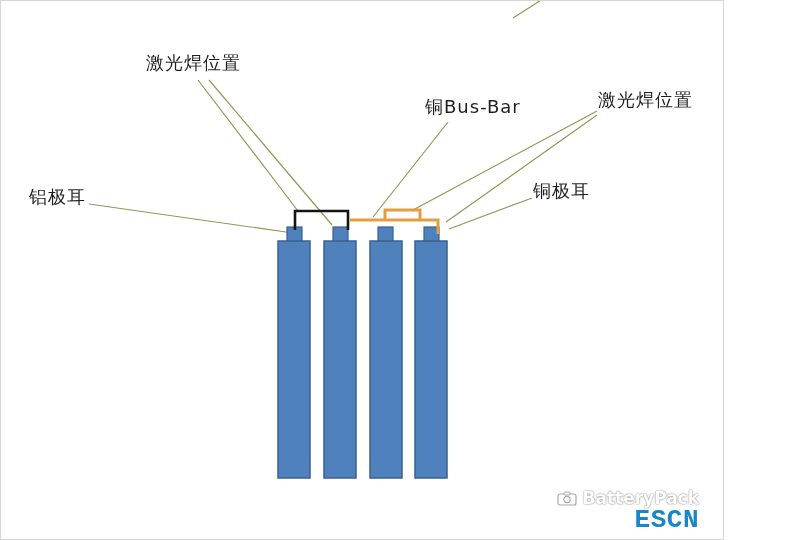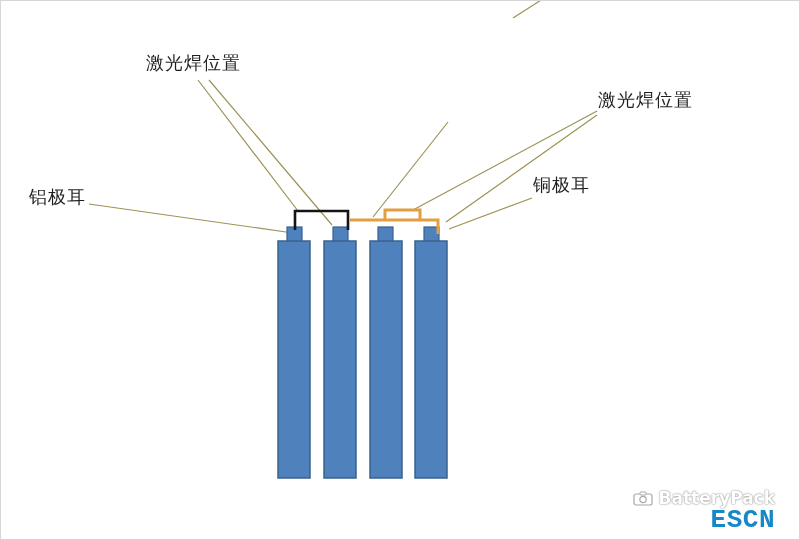--- a/index.html
+++ b/index.html
@@ -3,21 +3,21 @@
 <meta charset="utf-8">
 <style>
   html, body {
     margin: 0;
     padding: 0;
     background: #ffffff;
     font-family: "DejaVu Sans", "Liberation Sans", sans-serif;
   }
   .stage {
     position: relative;
-    width: 800px;
+    width: 724px;
     height: 540px;
     background: #ffffff;
     border: 1px solid #d6d6d6;
     box-sizing: border-box;
     overflow: hidden;
   }
   svg.canvas {
     position: absolute;
     left: 0;
     top: 0;
@@ -119,23 +119,24 @@
     <rect class="cell" x="369" y="240" width="32" height="237"></rect>
     <rect class="cell" x="414" y="240" width="32" height="237"></rect>
 
     <path class="busbar-al" d="M294,229 L294,210 L347,210 L347,229"></path>
 
     <path class="busbar-cu" d="M349,219 L437,219 L437,233"></path>
     <path class="busbar-cu" d="M384,218 L384,209 L419,209 L419,218"></path>
   </svg>
 
   <div class="label" style="left:145px; top:50px;">激光焊位置</div>
+  <div class="label" style="left:424px; top:94px;">铜Bus-Bar</div>
   <div class="label" style="left:597px; top:87px;">激光焊位置</div>
   <div class="label" style="left:28px;  top:184px;text-align:center;">铝极耳</div>
-  <div class="label" style="left:532px; top:172px;">铜极耳</div>
+  <div class="label" style="left:532px; top:178px;">铜极耳</div>
 
   <div class="wm-line1">
     <svg width="20" height="15" viewBox="0 0 20 15">
       <rect x="1" y="3" width="18" height="11" rx="2" fill="#ffffff" stroke="#a8a8a8" stroke-width="1.2"></rect>
       <rect x="7" y="1" width="6" height="3" rx="1" fill="#ffffff" stroke="#a8a8a8" stroke-width="1"></rect>
       <circle cx="10" cy="8.5" r="3.2" fill="none" stroke="#a8a8a8" stroke-width="1.2"></circle>
     </svg>
     <span>BatteryPack</span>
   </div>
   <div class="wm-line2">

